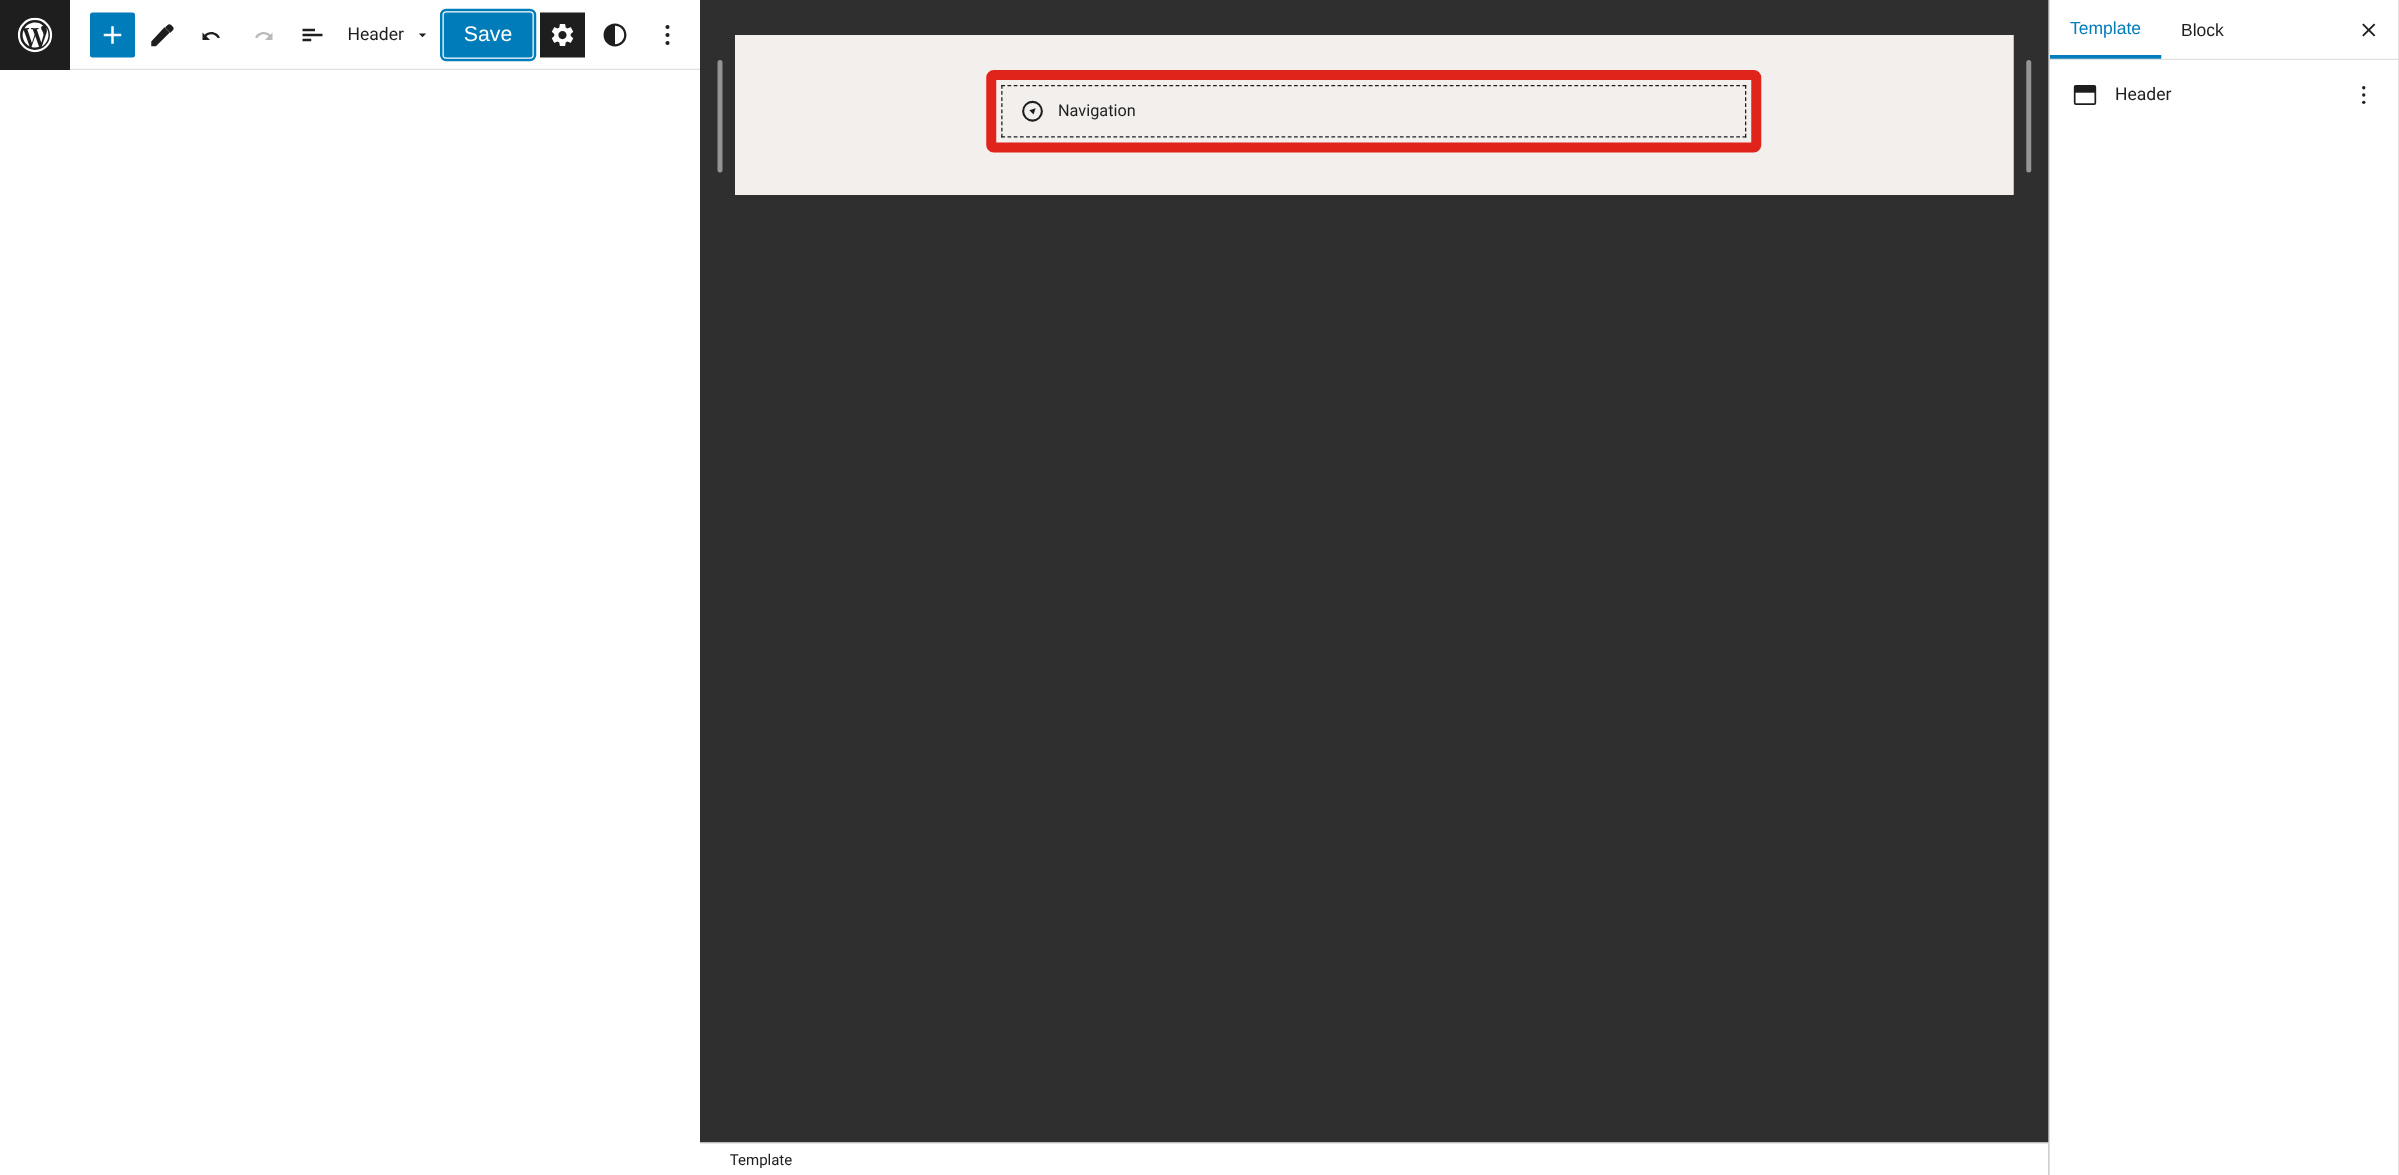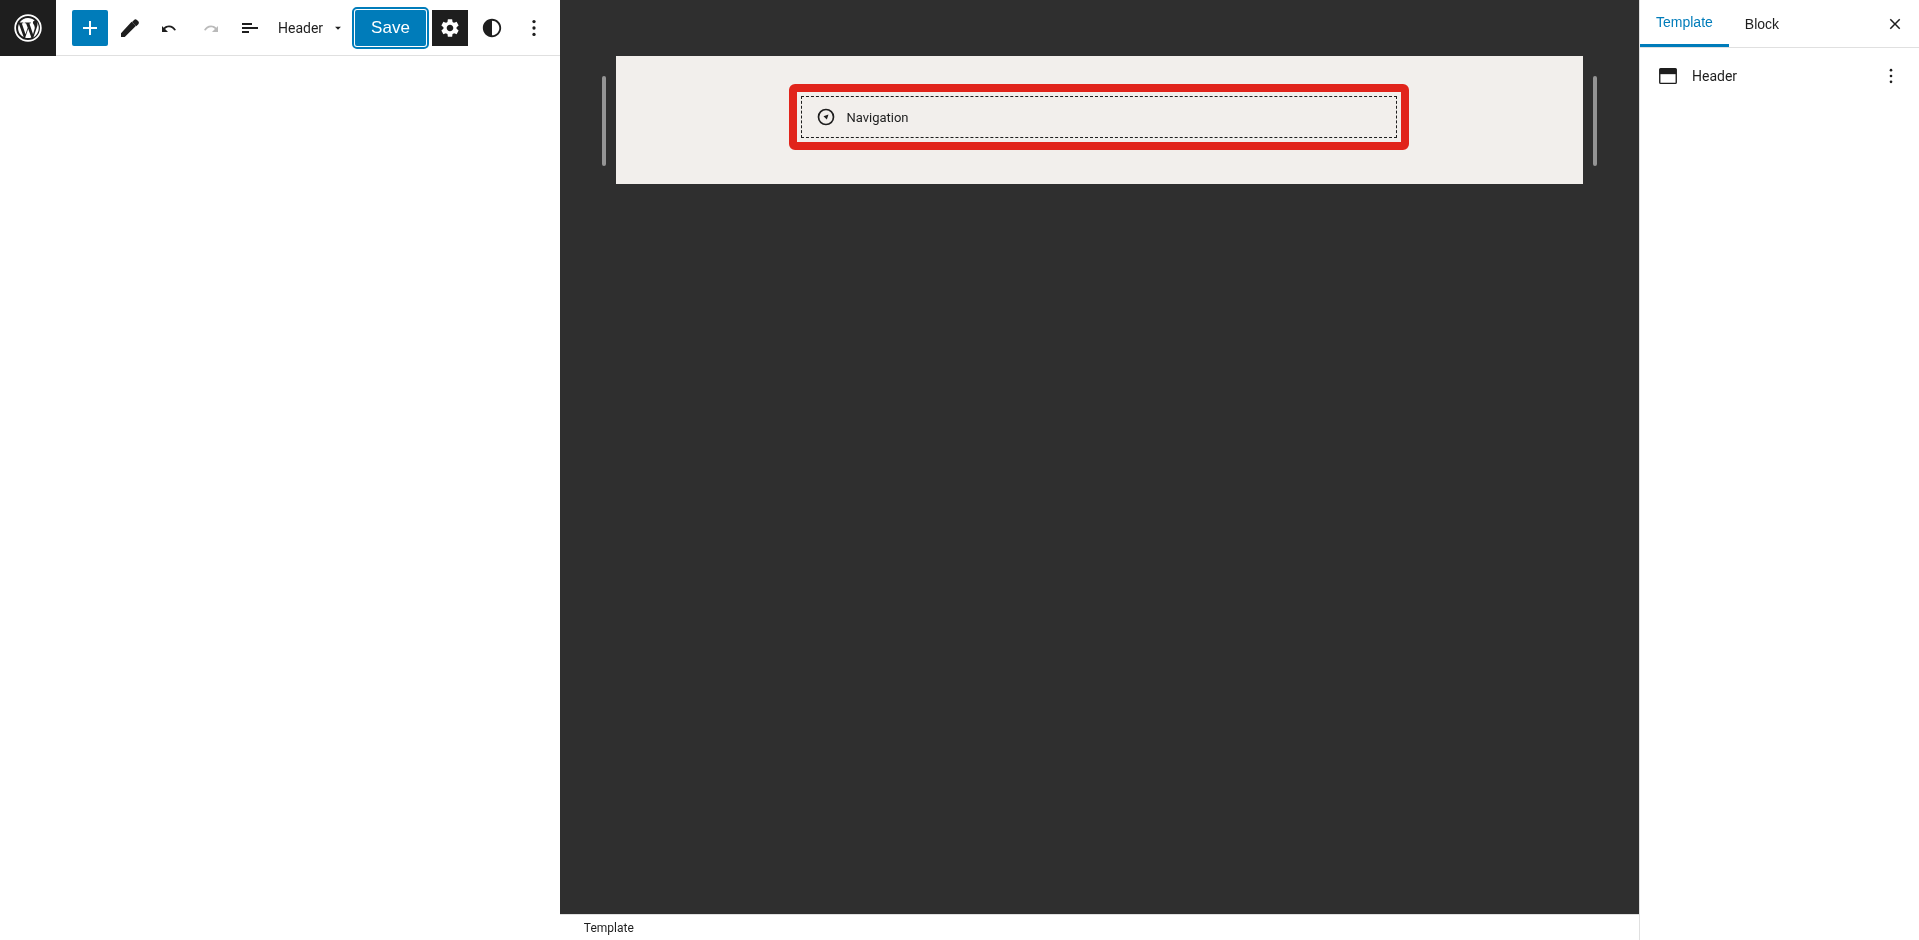--- a/index.html
+++ b/index.html
@@ -24,21 +24,21 @@
     
     .toolbar-right { display: flex; align-items: center; gap: 6px; padding-right: 8px; }
     .btn-save { background: #007cba; color: #fff; border: 2px solid #007cba; outline: 2px solid #007cba; outline-offset: 1px; padding: 6px 14px; border-radius: 2px; cursor: pointer; font-size: 17px; }
     .btn-settings { width: 36px; height: 36px; background: #1e1e1e; display: flex; align-items: center; justify-content: center; border: none; cursor: pointer; }
     .btn-settings svg { fill: #fff; }
     
     
     .main { flex: 1; display: flex; overflow: hidden; }
     
     .canvas-wrap { flex: 1; background: #2f2f2f; display: flex; flex-direction: column; overflow: hidden; }
-    .canvas { flex: 1; padding: 56px; overflow: auto; }
+    .canvas { flex: 1; padding: 28px; overflow: auto; }
     .header-block { background: #f2efec; min-height: 128px; padding: 28px 24px; position: relative; }
     .side-handle { position: absolute; width: 4px; height: 90px; background: #949494; border-radius: 2px; top: 20px; }
     .side-handle.left { left: -14px; }
     .side-handle.right { right: -14px; }
     
     .nav-highlight { border: 8px solid #e1241b; border-radius: 6px; margin: 0 auto; max-width: 620px; padding: 4px; }
     .nav-block { border: 1.5px dashed #1e1e1e; padding: 10px 14px; display: flex; align-items: center; gap: 10px; }
     .nav-block span { font-size: 13px; color: #1e1e1e; }
     
     .footer { height: 26px; background: #fff; display: flex; align-items: center; padding: 0 24px; font-size: 12px; color: #1e1e1e; border-top: 1px solid #e0e0e0; }

